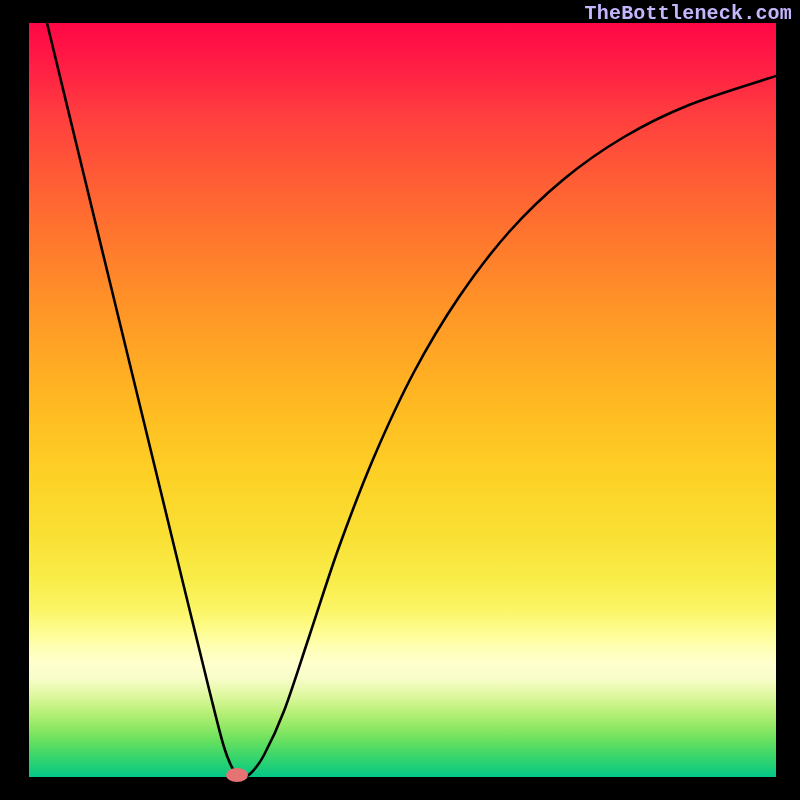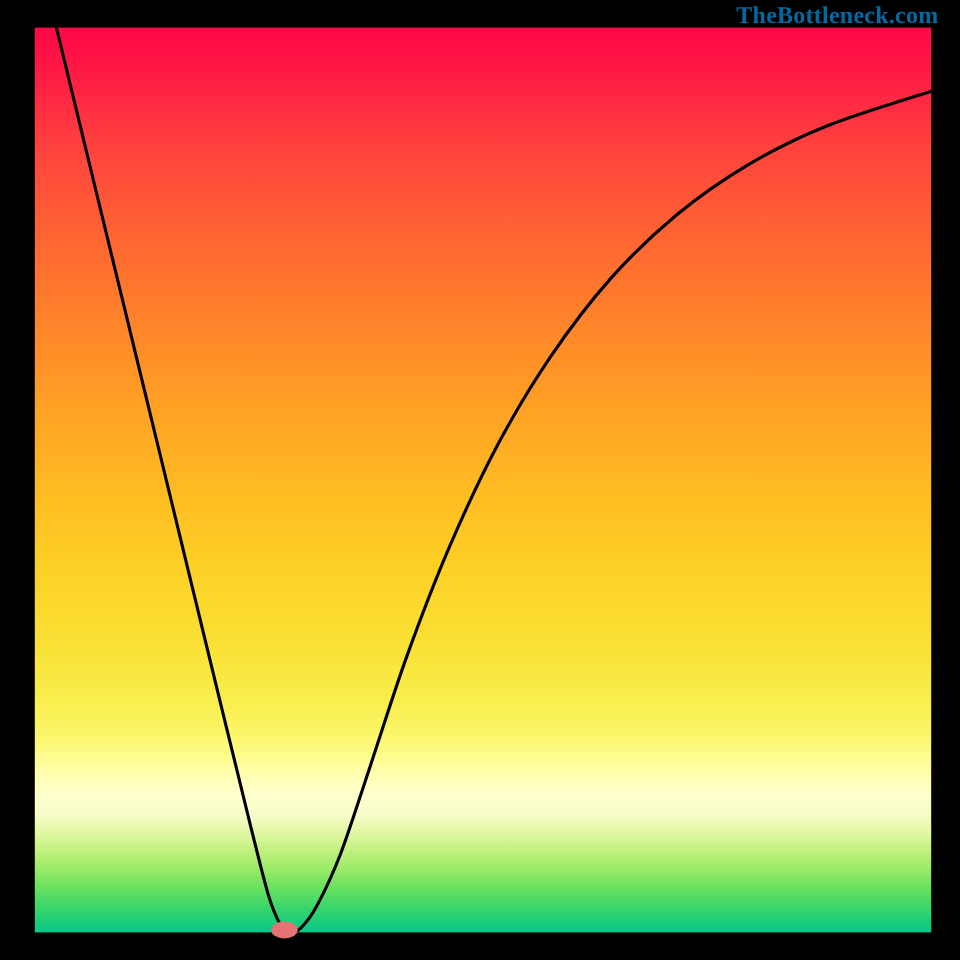--- a/index.html
+++ b/index.html
@@ -53,25 +53,25 @@
   .marker {
     position: absolute;
     width: 22px;
     height: 14px;
     border-radius: 50%;
     background: #e57373;
   }
   .watermark {
     position: absolute;
     top: 2px;
-    right: 18px;
-    font-family: Liberation Serif, serif;
+    right: 8px;
+    font-family: Liberation Mono, monospace;
     font-size: 20px;
     font-weight: bold;
-    color: #0369a1;
+    color: #c4b5fd;
     letter-spacing: 0.2px;
   }
 </style>
 </head>
 <body>
 
 <div class="container">
 
   <div class="plot-area">
 

